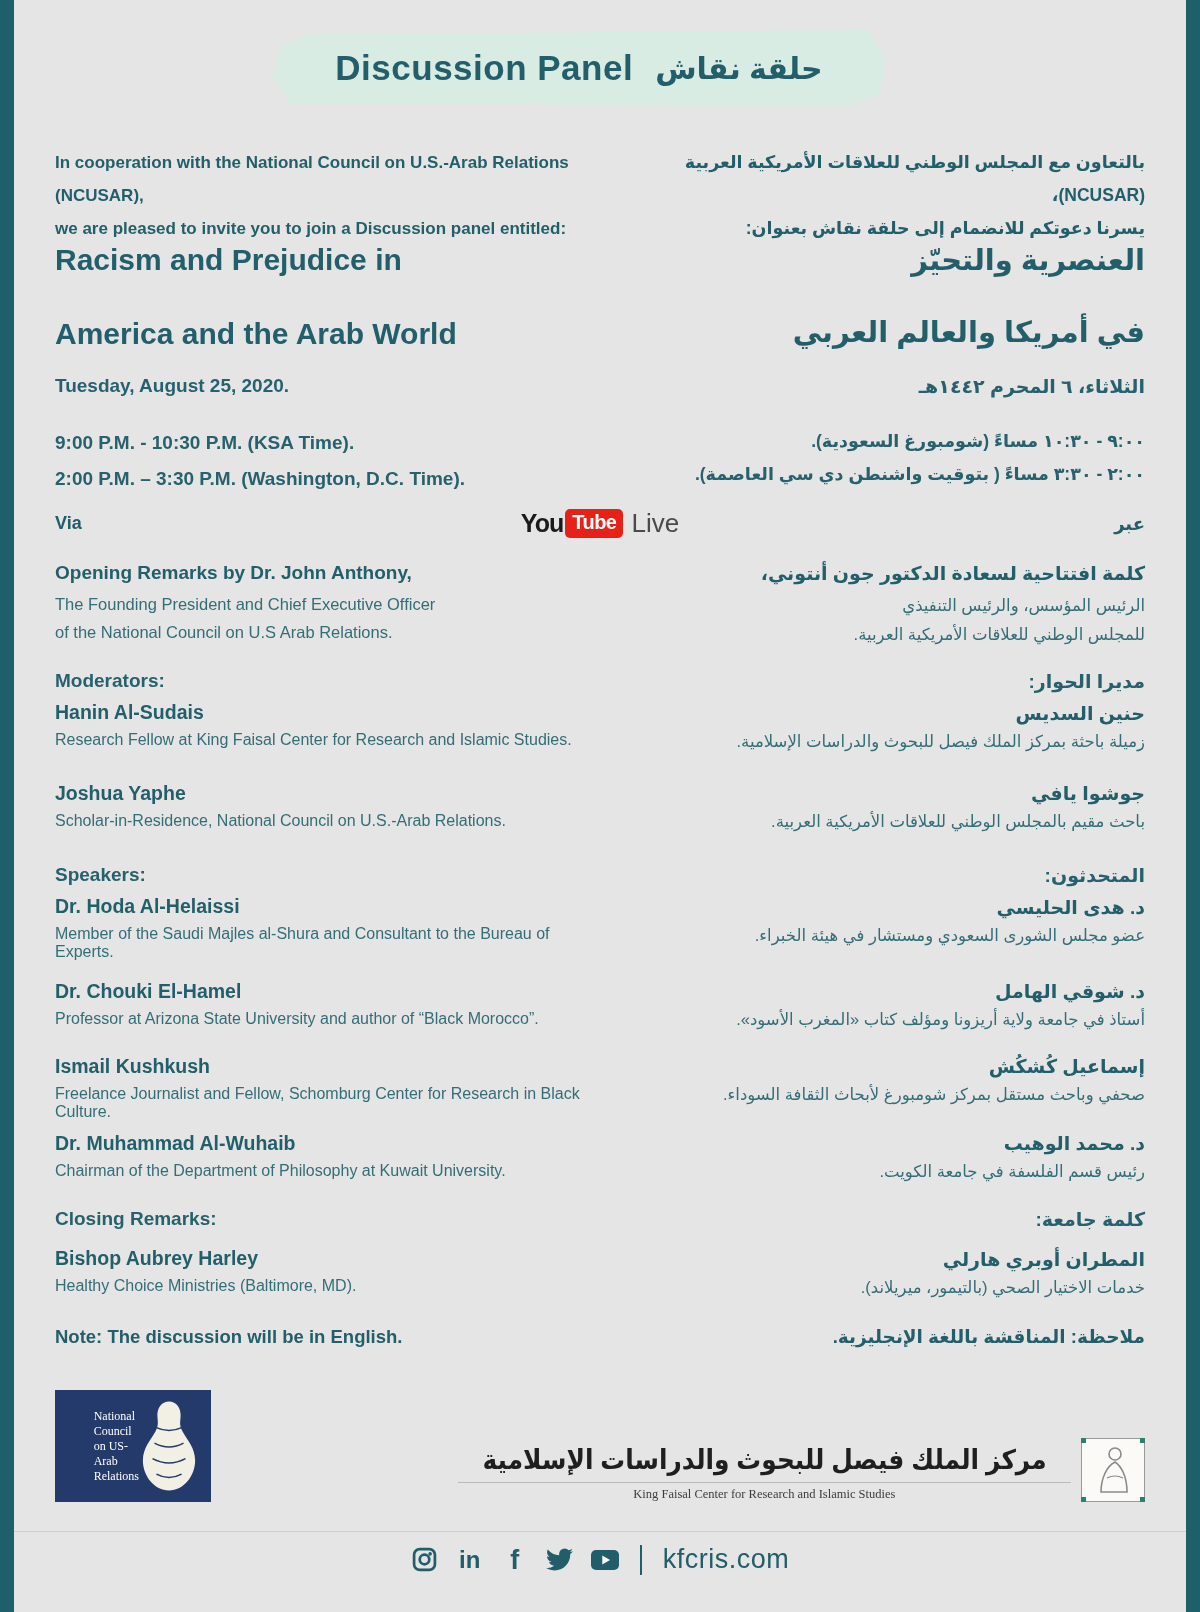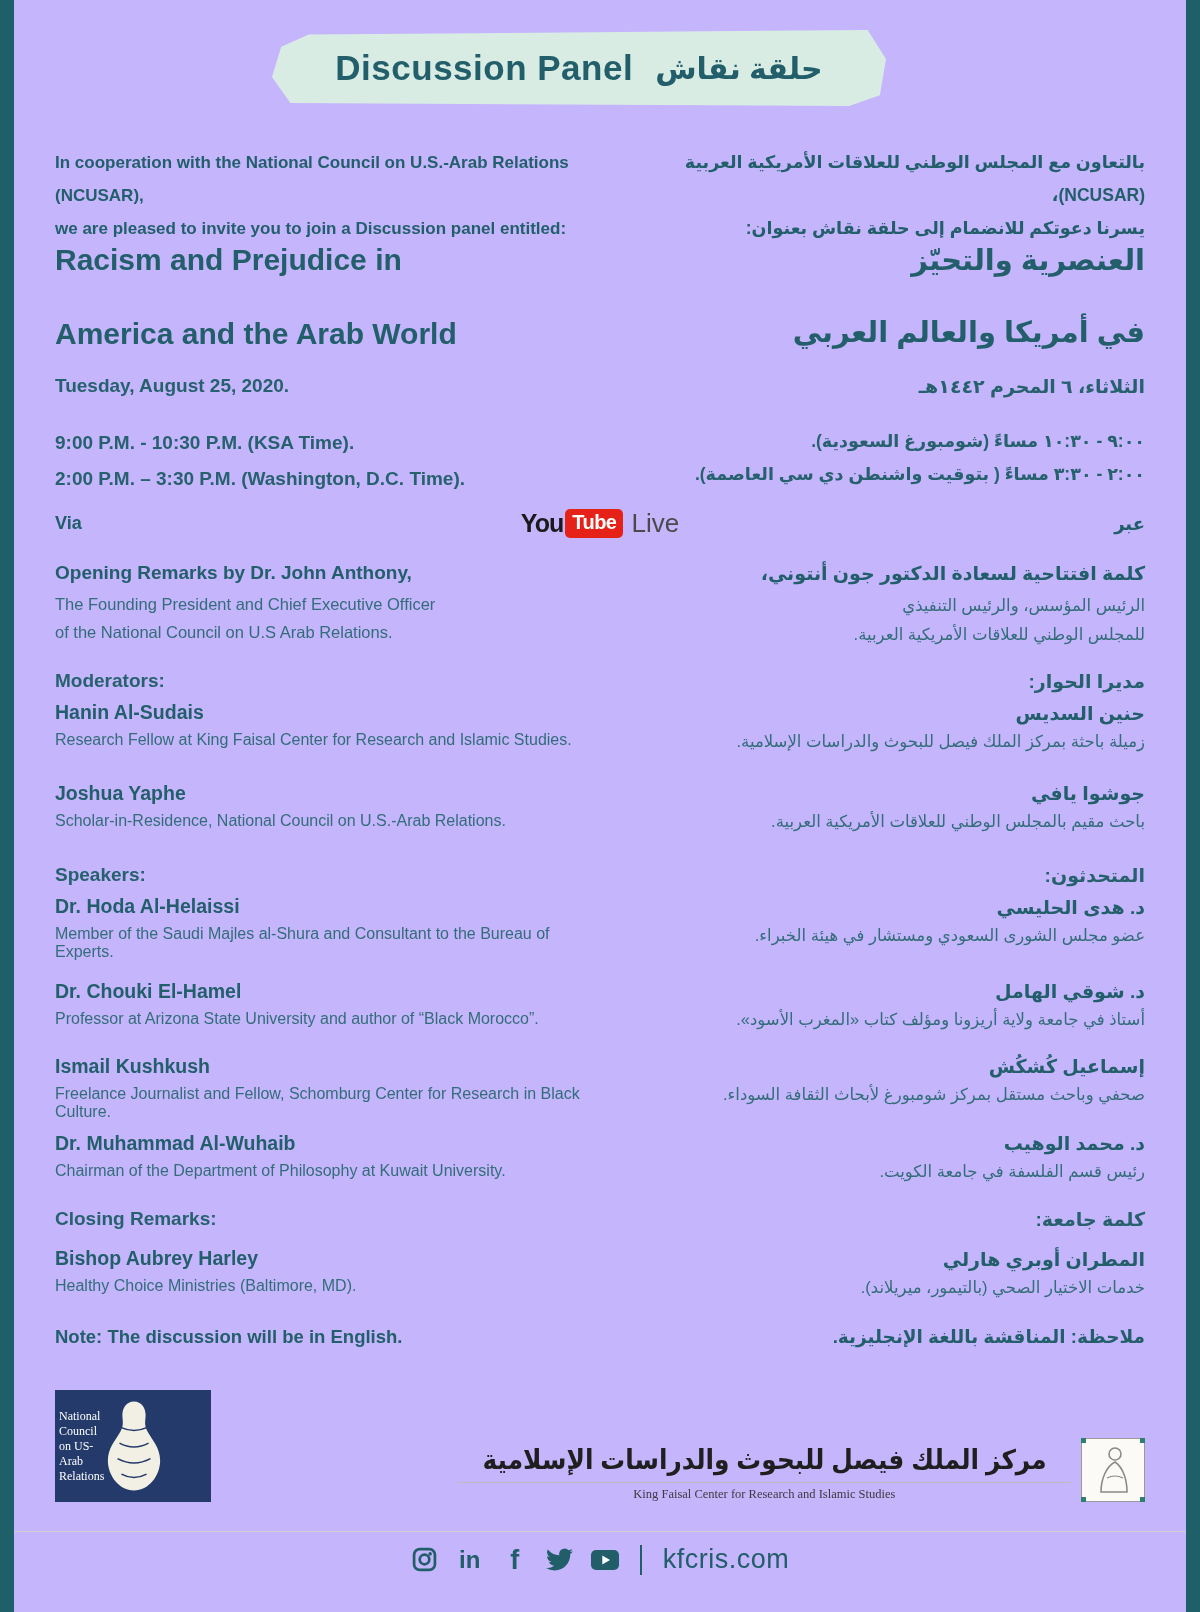--- a/index.html
+++ b/index.html
@@ -4,21 +4,21 @@
 <style>
   html,body{margin:0;padding:0;}
   body{
     font-family:"Liberation Sans","DejaVu Sans",sans-serif;
     background:#ffffff;
     -webkit-font-smoothing:antialiased;
   }
   .page{
     position:relative;
     width:1200px;height:1612px;
-    background:#c4b5fd;
+    background:#e5e5e5;
     overflow:hidden;
     color:#215e69;
   }
   .side-bar{position:absolute;top:0;bottom:0;width:14px;background:#1e5f68;}
   .side-bar.left{left:0;}
   .side-bar.right{right:0;}
 
   
   .band{
     position:absolute;top:30px;left:272px;width:614px;height:76px;
@@ -70,22 +70,22 @@
 
   .note-line{font-size:18.5px;color:#235f6b;}
   .note-label{font-weight:700;}
   .note-strong{font-weight:800;}
   .note-ar{font-size:18.5px;font-weight:800;color:#235f6b;}
 
   
   .logos-row{align-items:flex-end;}
   .ncusar{
     width:156px;height:112px;background:#243a6b;color:#fff;
-    display:flex;align-items:center;justify-content:flex-start;
-    padding:6px 4px;box-sizing:border-box;
+    display:flex;align-items:center;justify-content:flex-end;
+    padding:6px 12px;box-sizing:border-box;
   }
   .ncusar-text{font-family:"Liberation Serif","DejaVu Serif",serif;font-size:12px;line-height:15px;}
   .ncusar-text div{white-space:nowrap;}
   .kfc-logo{display:flex;align-items:flex-end;gap:10px;direction:ltr;}
   .kfc-block{text-align:center;}
   .kfc-callig{font-size:27px;font-weight:700;color:#1f1f1f;white-space:nowrap;transform:scaleX(.92);transform-origin:center;direction:rtl;}
   .kfc-caption{font-family:"Liberation Serif","DejaVu Serif",serif;font-size:12.5px;color:#3c3c3c;border-top:1px solid #bbb;margin-top:6px;padding-top:4px;white-space:nowrap;}
   .kfc-emblem{
     width:62px;height:62px;background:#fbfaf6;border:1px solid #9a9a9a;
     position:relative;display:flex;align-items:center;justify-content:center;

